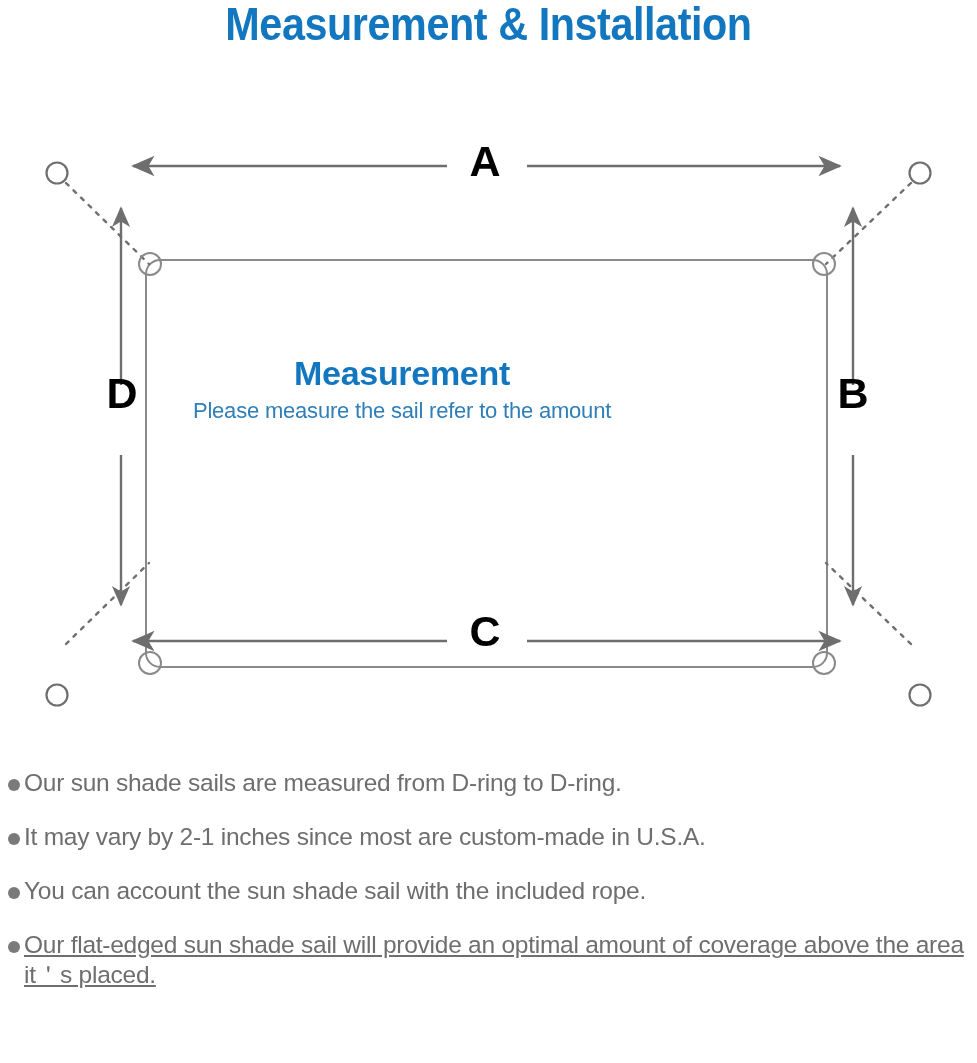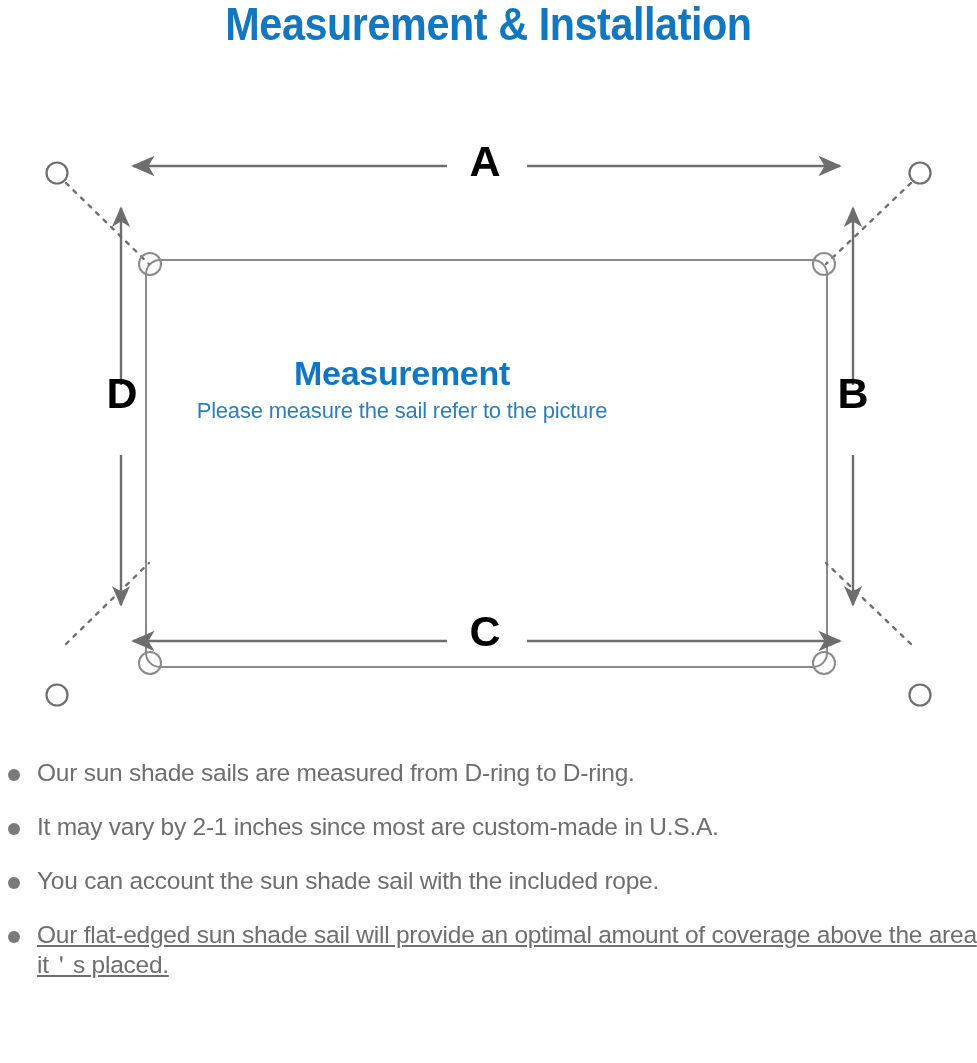--- a/index.html
+++ b/index.html
@@ -87,28 +87,29 @@
 
   
   #bullets {
     position: absolute;
     left: 0;
     top: 758px;
     width: 977px;
   }
   .bullet-row {
     position: relative;
-    padding-left: 37px;
+    padding-left: 24px;
     margin-bottom: 24px;
     font-family: "Liberation Sans", sans-serif;
     font-size: 24.5px;
     line-height: 30px;
     color: #6e6e6e;
     letter-spacing: -0.25px;
     max-width: 960px;
+    margin-top: 10px;
   }
   .bullet-row:last-child { margin-bottom: 0; text-decoration: underline; }
   .bullet-dot {
     position: absolute;
     left: 8px;
     top: 11px;
     width: 12px;
     height: 12px;
     border-radius: 50%;
     background: #7a7a7a;
@@ -161,21 +162,21 @@
 
     <line x1="121" y1="325" x2="121" y2="148" stroke="#6e6e6e" stroke-width="2.4" marker-end="url(#ahV)"></line>
     <line x1="121" y1="395" x2="121" y2="545" stroke="#6e6e6e" stroke-width="2.4" marker-end="url(#ahV)"></line>
 
     <line x1="853" y1="325" x2="853" y2="148" stroke="#6e6e6e" stroke-width="2.4" marker-end="url(#ahV)"></line>
     <line x1="853" y1="395" x2="853" y2="545" stroke="#6e6e6e" stroke-width="2.4" marker-end="url(#ahV)"></line>
   </svg>
 
   <div class="center-label">
     <div class="center-title">Measurement</div>
-    <div class="center-sub">Please measure the sail refer to the picture</div>
+    <div class="center-sub">Please measure the sail refer to the amount</div>
   </div>
 
   <div class="dim-letter dim-a">A</div>
   <div class="dim-letter dim-b">B</div>
   <div class="dim-letter dim-c">C</div>
   <div class="dim-letter dim-d">D</div>
 </div>
 
 <div id="bullets">
   <div class="bullet-row">

